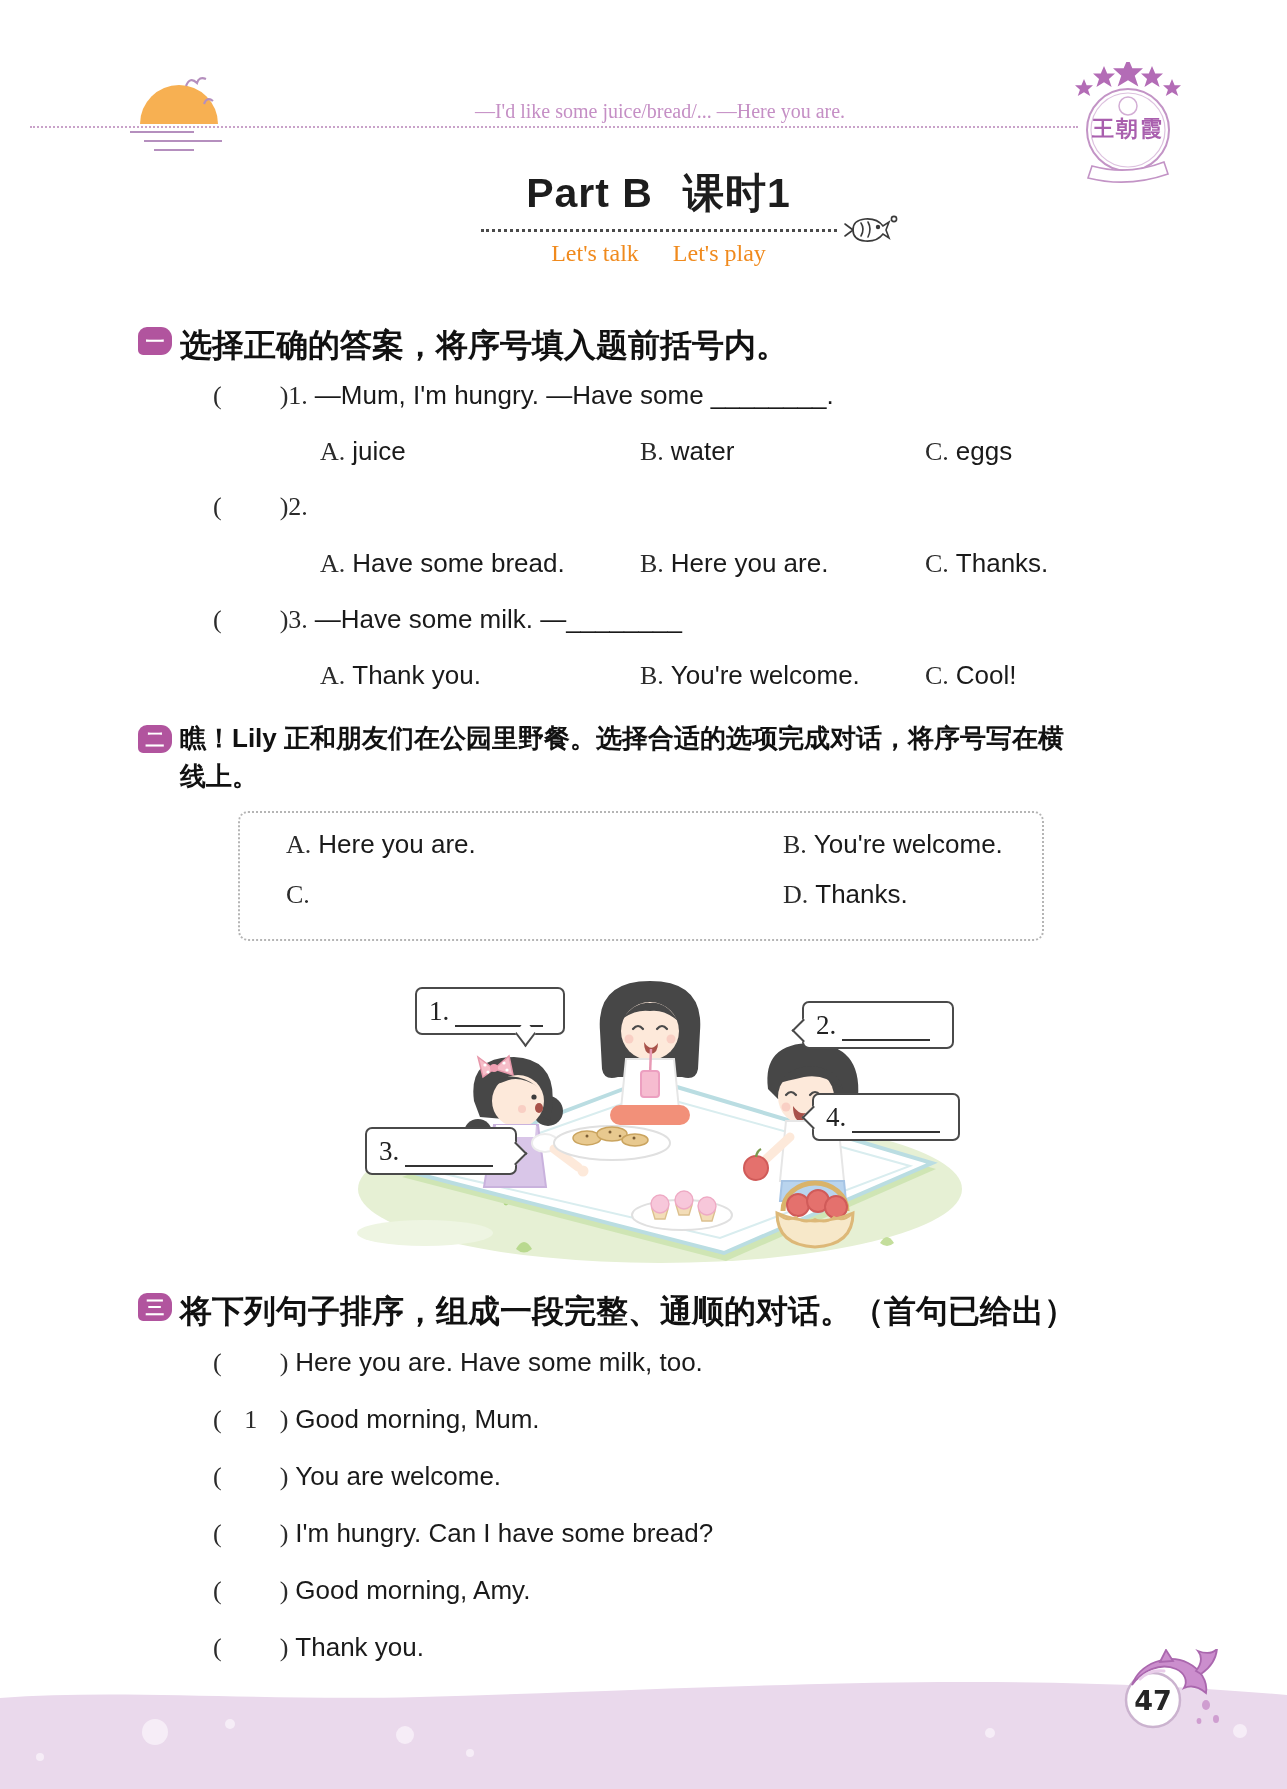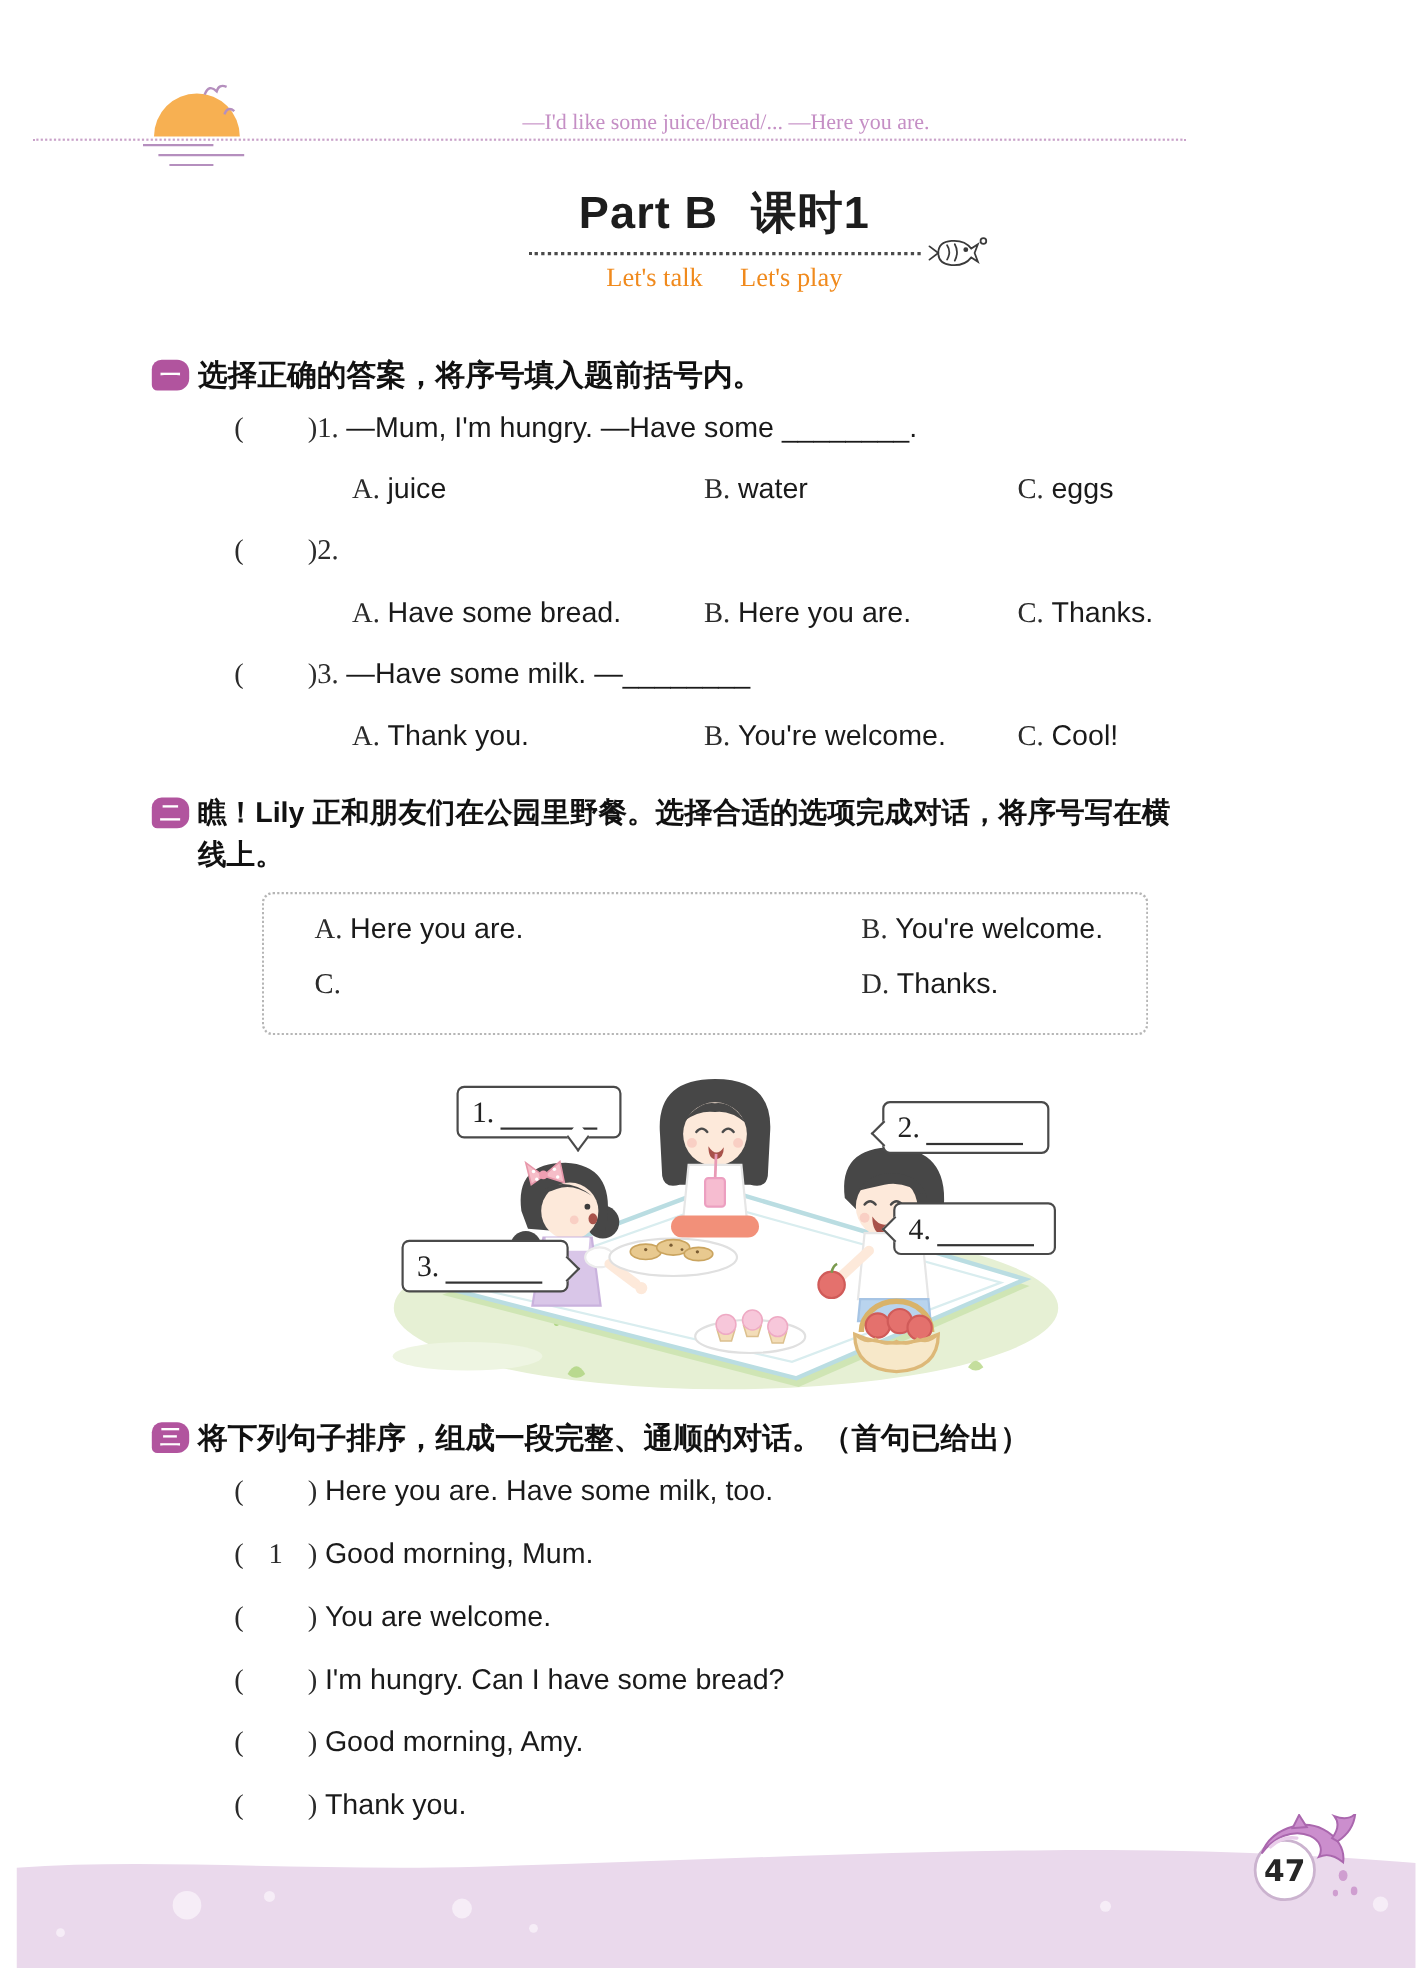--- a/index.html
+++ b/index.html
@@ -25,21 +25,21 @@
   .subtitle{margin-top:8px;font-family:"Liberation Serif","DejaVu Serif",serif;
             font-weight:normal;font-size:24px;color:#f08a1d;}
   .subtitle .gap-md{display:inline-block;width:34px;}
   
   .sec{position:absolute;left:138px;width:1065px;}
   .sec1{top:322px;} .sec2{top:720px;} .sec3{top:1288px;}
   .sec-head{display:flex;align-items:flex-start;}
   .badge{flex:0 0 auto;width:34px;height:28px;margin:5px 8px 0 0;background:#b1549e;color:#fff;
          border-radius:9px 11px 11px 5px;display:flex;align-items:center;justify-content:center;
          font-size:19px;font-weight:bold;line-height:1;}
-  .sec-title{font-size:27px;font-weight:bold;color:#111;line-height:1.45;}
+  .sec-title{font-size:32px;font-weight:bold;color:#111;line-height:1.45;}
   .sec2 .sec-title{font-size:26px;width:892px;}
   .row{display:flex;align-items:baseline;height:44px;margin-top:12px;}
   .q-line{padding-left:75px;}
   .opt-row{padding-left:182px;}
   .opt{display:flex;align-items:baseline;}
   .opt-c1{width:320px;} .opt-c2{width:285px;} .opt-c3{flex:1;}
   .sf{font-family:"Liberation Serif","DejaVu Serif",serif;font-size:26px;color:#2b2b2b;}
   .hw{font-family:Liberation Sans, sans-serif;font-size:26px;color:#1a1a1a;margin-left:7px;text-align:right;}
   .paren-gap{display:inline-block;width:58px;text-align:center;
              font-family:"Liberation Serif","DejaVu Serif",serif;font-size:26px;}
@@ -62,39 +62,55 @@
   .t-right{right:-9px;top:16px;border-right:2px solid #4a4a4a;border-top:2px solid #4a4a4a;transform:rotate(45deg);}
   .b1{left:95px;top:36px;width:150px;}
   .b2{left:482px;top:50px;width:152px;}
   .b3{left:45px;top:176px;width:152px;}
   .b4{left:492px;top:142px;width:148px;}
   
   .s3-item{padding-left:75px;margin-top:13px;height:44px;display:flex;align-items:baseline;}
   .slot{display:inline-block;width:58px;text-align:center;
         font-family:"Liberation Serif","DejaVu Serif",serif;font-size:26px;color:#2b2b2b;}
   
-  .footer{position:absolute;left:15px;bottom:0;width:1039px;height:140px;text-decoration:underline;}
+  .footer{position:absolute;left:0;bottom:0;width:1039px;height:140px;text-decoration:underline;}
   .footer svg{position:absolute;left:0;top:0;width:1287px;height:140px;}
 </style>
 </head>
 <body>
 
 <div class="page">
 
   <div class="header">
     <div class="dotline"></div>
     <svg class="sunrise" viewBox="0 0 102 92">
       <path d="M12,50 A39,39 0 0 1 90,50 Z" fill="#f7b052"></path>
       <path d="M58,12 q4,-10 11,-3 q2,-7 9,-4" stroke="#b58fbe" stroke-width="2.2" fill="none"></path>
       <path d="M76,30 q3,-8 9,-3" stroke="#b58fbe" stroke-width="2.2" fill="none"></path>
       <line x1="2" y1="58" x2="66" y2="58" stroke="#b58fbe" stroke-width="2"></line>
       <line x1="16" y1="67" x2="94" y2="67" stroke="#b58fbe" stroke-width="2"></line>
       <line x1="26" y1="76" x2="66" y2="76" stroke="#b58fbe" stroke-width="2"></line>
     </svg>
     <div class="motto">—I'd like some juice/bread/... —Here you are.</div>
+    <div class="logo">
+      <svg viewBox="0 0 112 128">
+        <g fill="#b36cb6">
+          <path transform="translate(12,26) scale(0.9)" d="M0,-10 L2.9,-3.1 L10,-3.1 L4.5,1.9 L6.9,9 L0,4.8 L-6.9,9 L-4.5,1.9 L-10,-3.1 L-2.9,-3.1 Z"></path>
+          <path transform="translate(32,15) scale(1.1)" d="M0,-10 L2.9,-3.1 L10,-3.1 L4.5,1.9 L6.9,9 L0,4.8 L-6.9,9 L-4.5,1.9 L-10,-3.1 L-2.9,-3.1 Z"></path>
+          <path transform="translate(56,11) scale(1.5)" d="M0,-10 L2.9,-3.1 L10,-3.1 L4.5,1.9 L6.9,9 L0,4.8 L-6.9,9 L-4.5,1.9 L-10,-3.1 L-2.9,-3.1 Z"></path>
+          <path transform="translate(80,15) scale(1.1)" d="M0,-10 L2.9,-3.1 L10,-3.1 L4.5,1.9 L6.9,9 L0,4.8 L-6.9,9 L-4.5,1.9 L-10,-3.1 L-2.9,-3.1 Z"></path>
+          <path transform="translate(100,26) scale(0.9)" d="M0,-10 L2.9,-3.1 L10,-3.1 L4.5,1.9 L6.9,9 L0,4.8 L-6.9,9 L-4.5,1.9 L-10,-3.1 L-2.9,-3.1 Z"></path>
+        </g>
+        <circle cx="56" cy="68" r="41" fill="#fff" stroke="#c394c6" stroke-width="2"></circle>
+        <circle cx="56" cy="68" r="37" fill="none" stroke="#ddc2df" stroke-width="1.2"></circle>
+        <circle cx="56" cy="44" r="9" fill="none" stroke="#d3aed5" stroke-width="1.5"></circle>
+        <path d="M20,104 Q56,114 92,100 L96,112 Q56,126 16,116 Z" fill="#fff" stroke="#c394c6" stroke-width="1.6"></path>
+      </svg>
+      <span class="logo-name">王朝霞</span>
+    </div>
   </div>
 
   <div class="titleblock">
     <h1 class="main-title"><span>Part B</span><span class="gap-lg"></span><span>课时1</span></h1>
     <div class="title-rule">
       <svg class="fish" viewBox="0 0 56 34">
         <g stroke="#3a3a3a" stroke-width="1.6" fill="none" stroke-linecap="round">
           <path d="M10,17 Q10,7 22,6 Q34,5 40,13 L46,9 L43,17 L46,25 L40,21 Q34,29 22,28 Q10,27 10,17 Z"></path>
           <path d="M10,17 L2,11 M10,17 L2,23"></path>
           <path d="M18,10 q4,6 0,13 M25,9 q4,7 0,15"></path>

